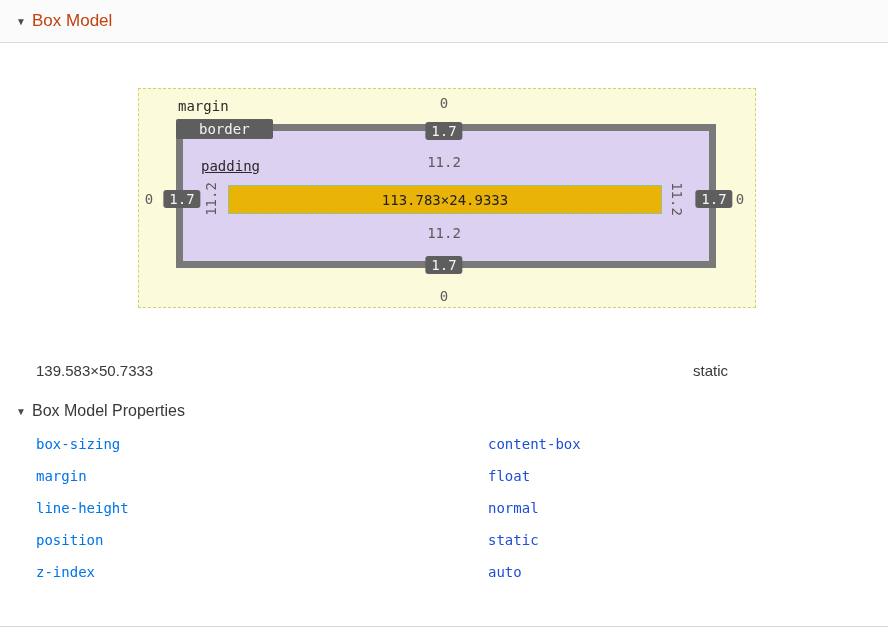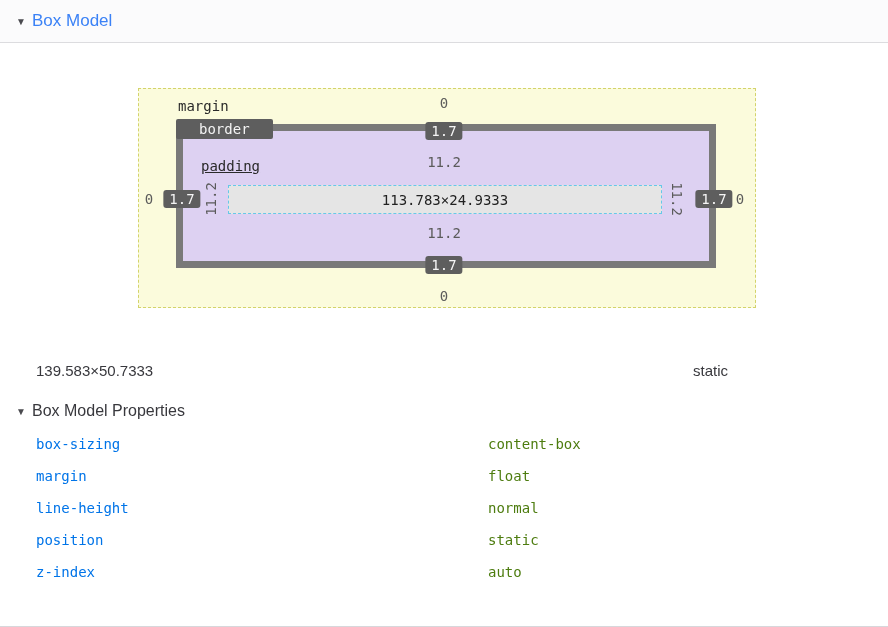--- a/index.html
+++ b/index.html
@@ -11,34 +11,34 @@
   
   .section-header {
     position:absolute; left:0; top:0; width:888px; height:43px;
     background:#fbfbfc; border-bottom:1px solid #dcdcdf;
     display:flex; align-items:center; cursor:default;
   }
   .twisty {
     width:22px; margin-left:10px; font-size:10px; color:#4a4a4f;
     display:inline-block; text-align:center;
   }
-  .section-title { font-size:17px; color:#3b82f6; }
+  .section-title { font-size:17px; color:#c2410c; }
   
   .diagram { position:absolute; left:0; top:43px; width:888px; height:300px; }
   .margin-box {
     position:absolute; left:138px; top:45px; width:618px; height:220px;
     background:#fbfbdc; border:1px dashed #d3d36b;
   }
   .border-box {
     position:absolute; left:176px; top:81px; width:540px; height:144px;
     border:7px solid #797979; background:#ddd1f2;
   }
   .content-box {
     position:absolute; left:228px; top:142px; width:434px; height:29px;
-    background:#e5e5e5; border:1px dashed #66c8e8;
+    background:#eab308; border:1px dashed #66c8e8;
     display:flex; align-items:center; justify-content:center;
     font-family:"DejaVu Sans Mono", monospace; font-size:14px; color:#222;
   }
   .region-label {
     position:absolute; font-family:"DejaVu Sans Mono", monospace;
     font-size:14px; color:#2a2a2a;
   }
   .edge-val {
     position:absolute; transform:translate(-50%,-50%);
     font-family:"DejaVu Sans Mono", monospace; font-size:14px; color:#5b5b5b;
@@ -69,21 +69,21 @@
   }
   .props-title { font-size:16px; color:#38383d; }
   .props-list { position:absolute; left:0; top:430px; width:888px; }
   .prop-row { position:relative; height:32px; }
   .prop-name {
     position:absolute; left:36px; top:6px;
     font-family:"DejaVu Sans Mono", monospace; font-size:14px; color:#0074e8;
   }
   .prop-value {
     position:absolute; left:488px; top:6px;
-    font-family:"DejaVu Sans Mono", monospace; font-size:14px; color:#4d7c0f;
+    font-family:"DejaVu Sans Mono", monospace; font-size:14px; color:#1d4ed8;
   }
 </style>
 </head>
 <body>
 
 <div class="screen">
 
   <div class="section-header">
     <span class="twisty">▼</span>
     <span class="section-title">Box Model</span>

